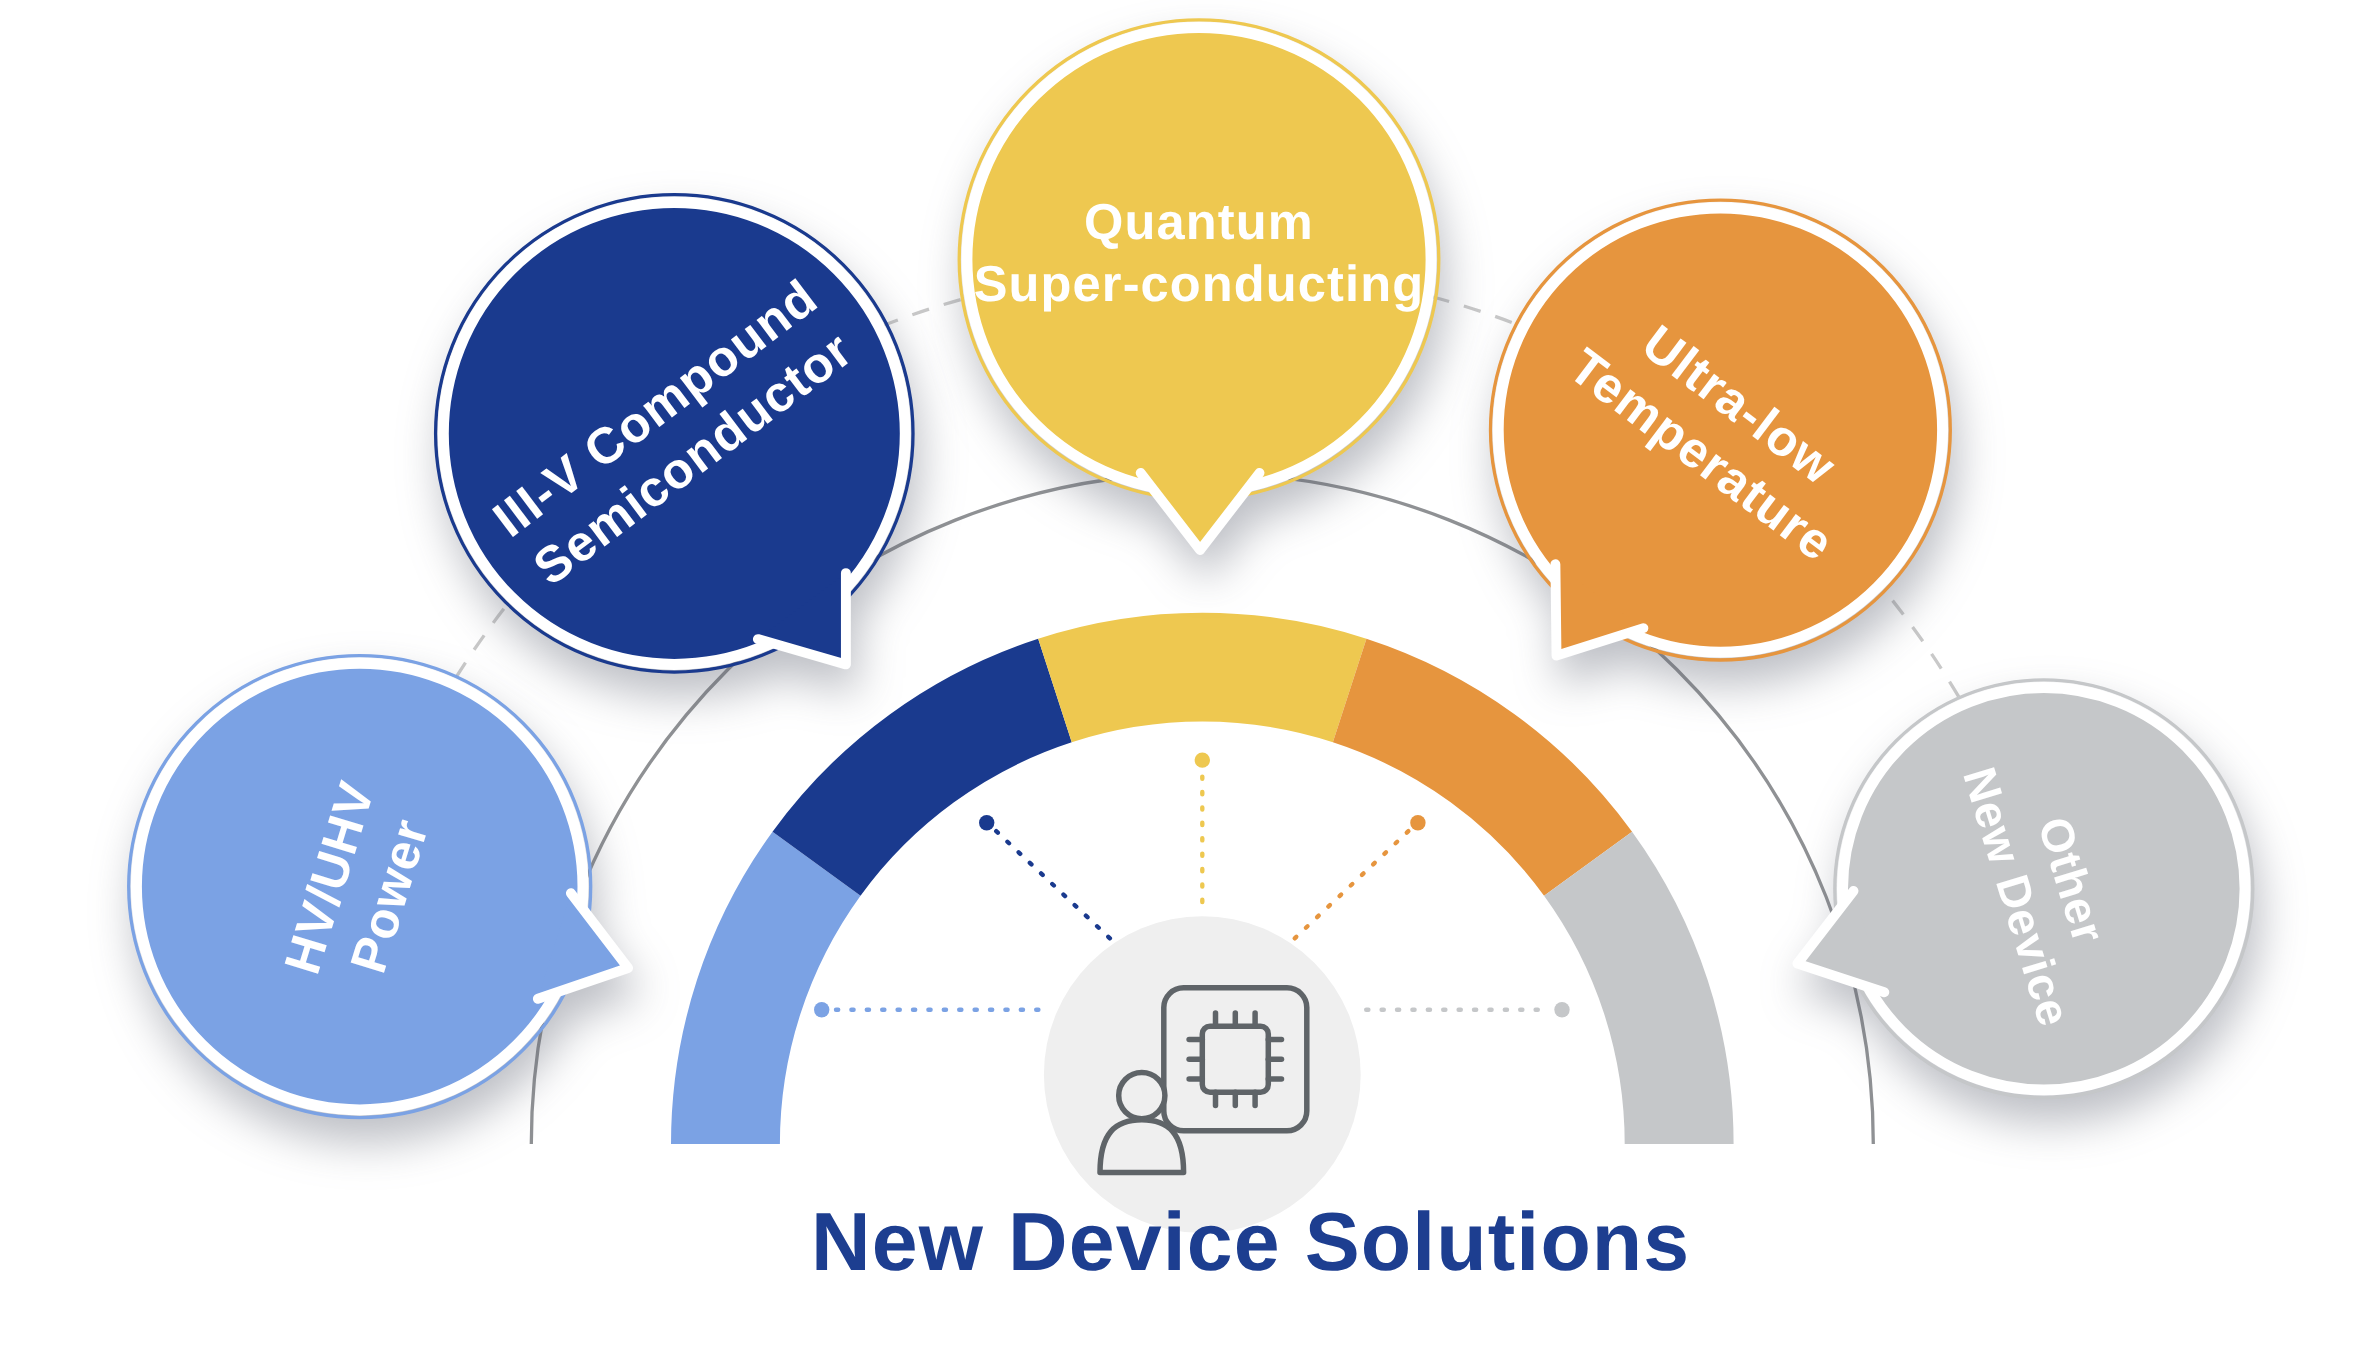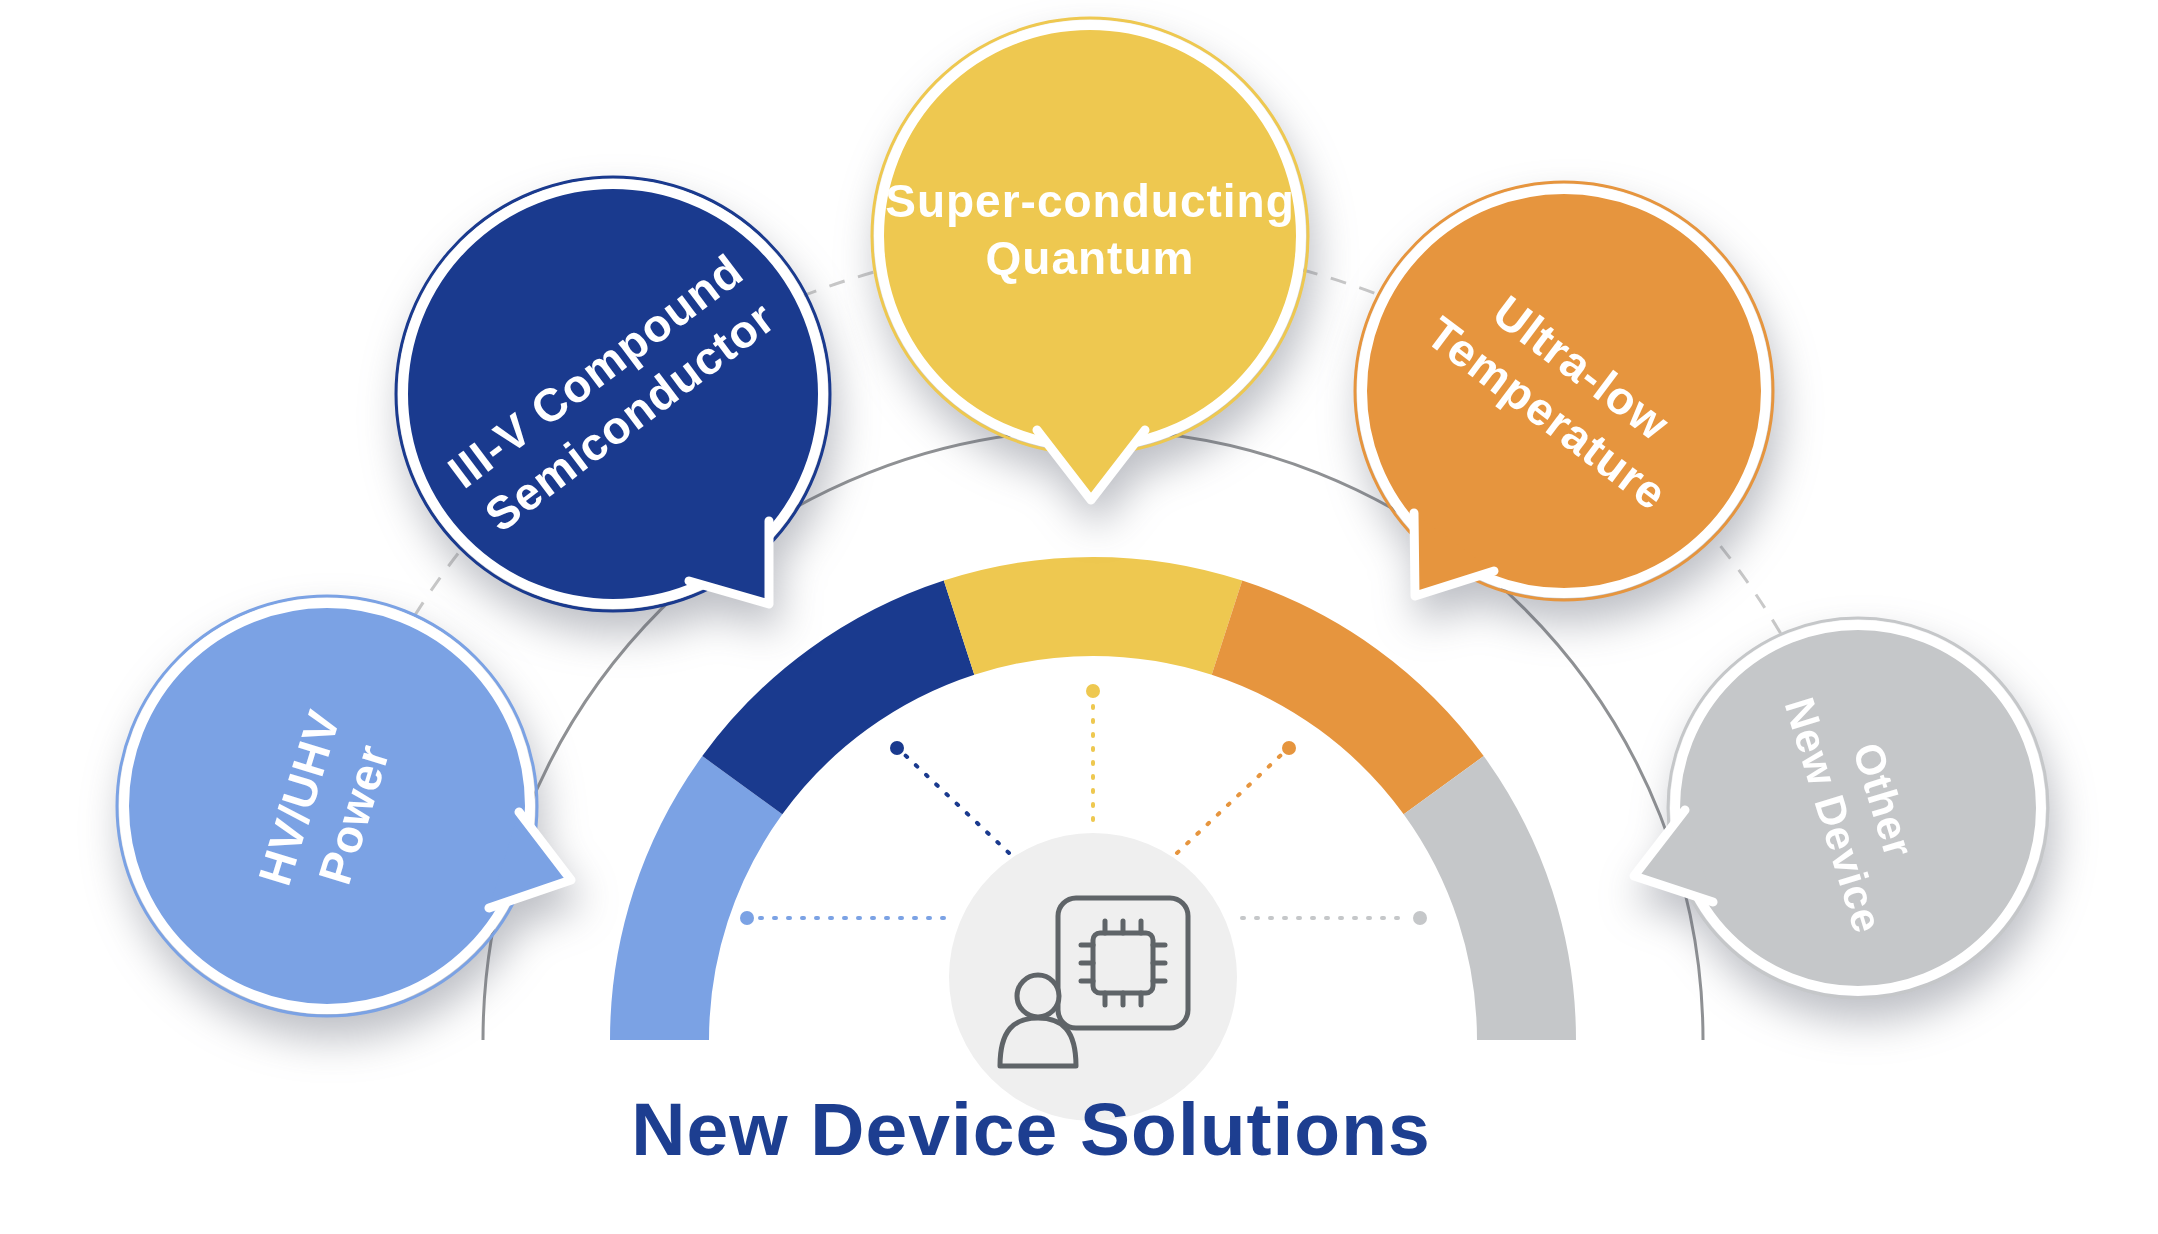--- a/index.html
+++ b/index.html
@@ -13,21 +13,21 @@
     color:#ffffff;
     font-weight:700;
     letter-spacing:1px;
     line-height:1.24;
     white-space:nowrap;
     pointer-events:none;
   }
   .bubble-label span{display:block;}
   .title{
     position:absolute;
-    left:1031px;
+    left:1137px;
     top:1086px;
     transform:translateX(-50%);
     font-size:75px;
     font-weight:600;
     color:#1d3e90;
     letter-spacing:1px;
     white-space:nowrap;
   }
 </style>
 </head>
@@ -125,22 +125,22 @@
     <span>HV/UHV</span>
     <span>Power</span>
   </div>
 
   <div class="bubble-label" style="left:613px;top:394px;transform:translate(-50%,-50%) rotate(-37deg);font-size:46px;">
     <span>III-V Compound</span>
     <span>Semiconductor</span>
   </div>
 
   <div class="bubble-label" style="left:1090px;top:230px;transform:translate(-50%,-50%);font-size:46px;">
+    <span>Quantum</span>
     <span>Super-conducting</span>
-    <span>Quantum</span>
   </div>
 
   <div class="bubble-label" style="left:1564px;top:391px;transform:translate(-50%,-50%) rotate(37deg);font-size:46px;">
     <span>Ultra-low</span>
     <span>Temperature</span>
   </div>
 
   <div class="bubble-label" style="left:1858px;top:808px;transform:translate(-50%,-50%) rotate(73deg);font-size:42px;">
     <span>Other</span>
     <span>New Device</span>

